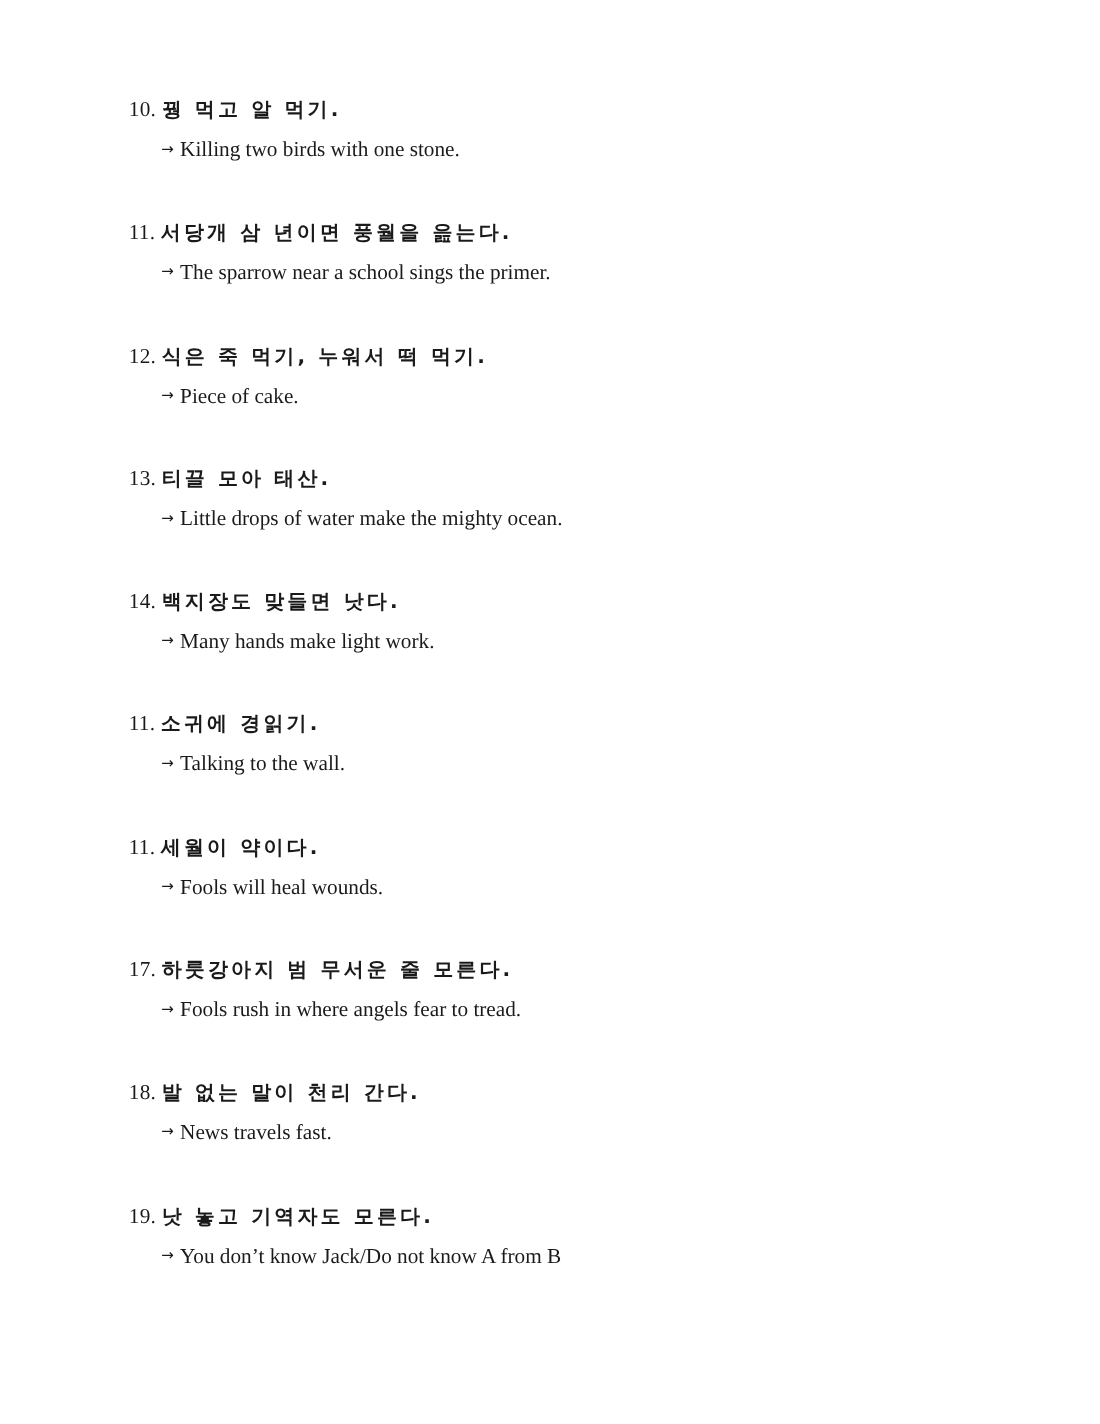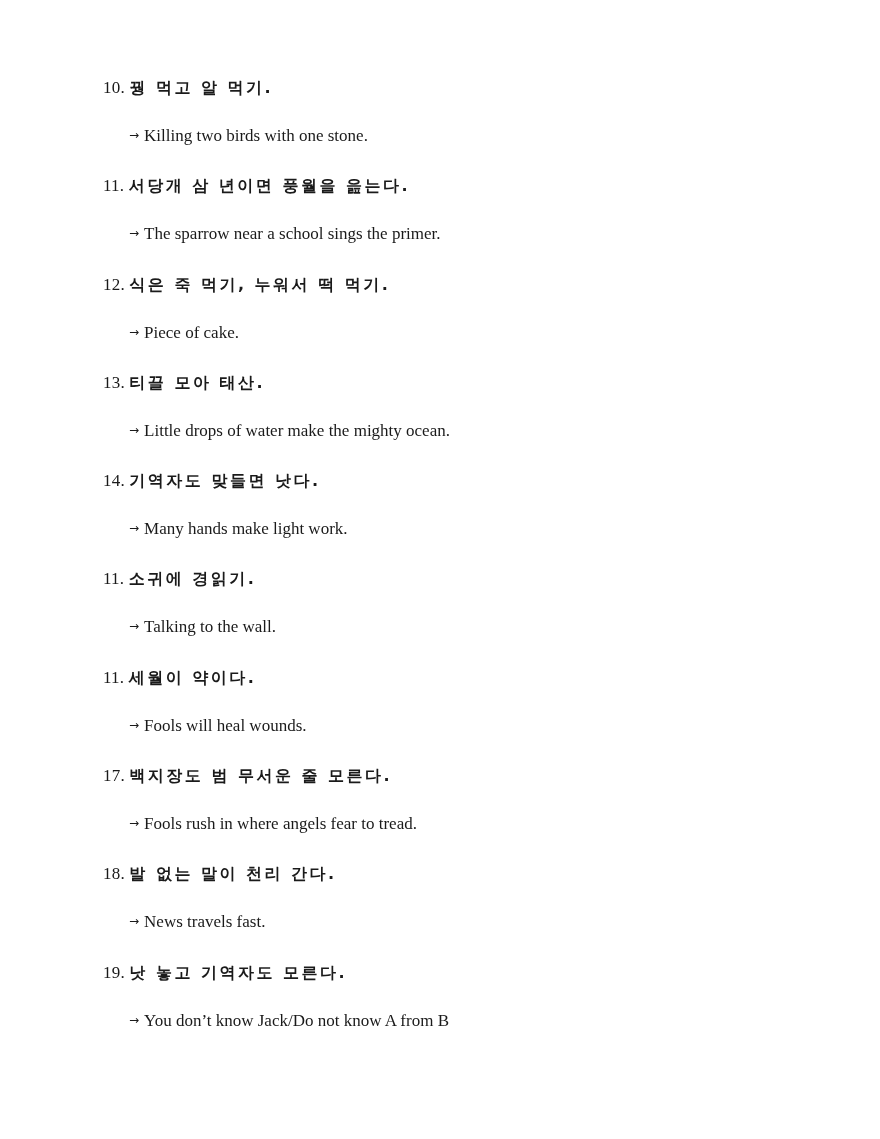--- a/index.html
+++ b/index.html
@@ -36,21 +36,21 @@
       font-family: "Liberation Serif", "DejaVu Serif", serif;
       font-size: 17px;
     }
     .kr {
       font-family: "DejaVu Sans", "Liberation Sans", sans-serif;
       font-weight: bold;
       font-size: 16px;
       letter-spacing: 2.5px;
     }
     .translation-line {
-      margin-top: 26px;
+      margin-top: 10px;
       padding-left: 26px;
       font-size: 17px;
       line-height: 22px;
       white-space: nowrap;
     }
     .arrow {
       font-family: "DejaVu Sans", sans-serif;
       font-size: 12px;
       margin-right: 5px;
       position: relative;
@@ -98,21 +98,21 @@
       <span class="kr">티끌 모아 태산.</span>
     </div>
     <div class="translation-line">
       <span class="arrow">→</span><span>Little drops of water make the mighty ocean.</span>
     </div>
   </div>
 
   <div class="item">
     <div class="korean-line">
       <span class="num">14.</span>
-      <span class="kr">기역자도 맞들면 낫다.</span>
+      <span class="kr">백지장도 맞들면 낫다.</span>
     </div>
     <div class="translation-line">
       <span class="arrow">→</span><span>Many hands make light work.</span>
     </div>
   </div>
 
   <div class="item">
     <div class="korean-line">
       <span class="num">11.</span>
       <span class="kr">소귀에 경읽기.</span>
@@ -128,21 +128,21 @@
       <span class="kr">세월이 약이다.</span>
     </div>
     <div class="translation-line">
       <span class="arrow">→</span><span>Fools will heal wounds.</span>
     </div>
   </div>
 
   <div class="item">
     <div class="korean-line">
       <span class="num">17.</span>
-      <span class="kr">백지장도 범 무서운 줄 모른다.</span>
+      <span class="kr">하룻강아지 범 무서운 줄 모른다.</span>
     </div>
     <div class="translation-line">
       <span class="arrow">→</span><span>Fools rush in where angels fear to tread.</span>
     </div>
   </div>
 
   <div class="item">
     <div class="korean-line">
       <span class="num">18.</span>
       <span class="kr">발 없는 말이 천리 간다.</span>

